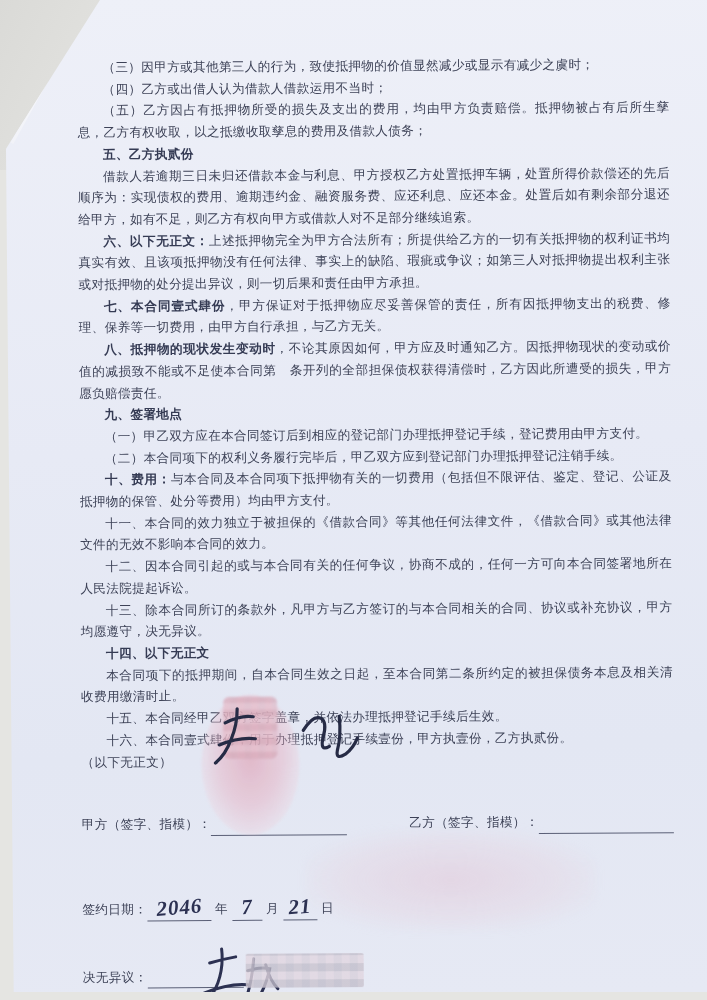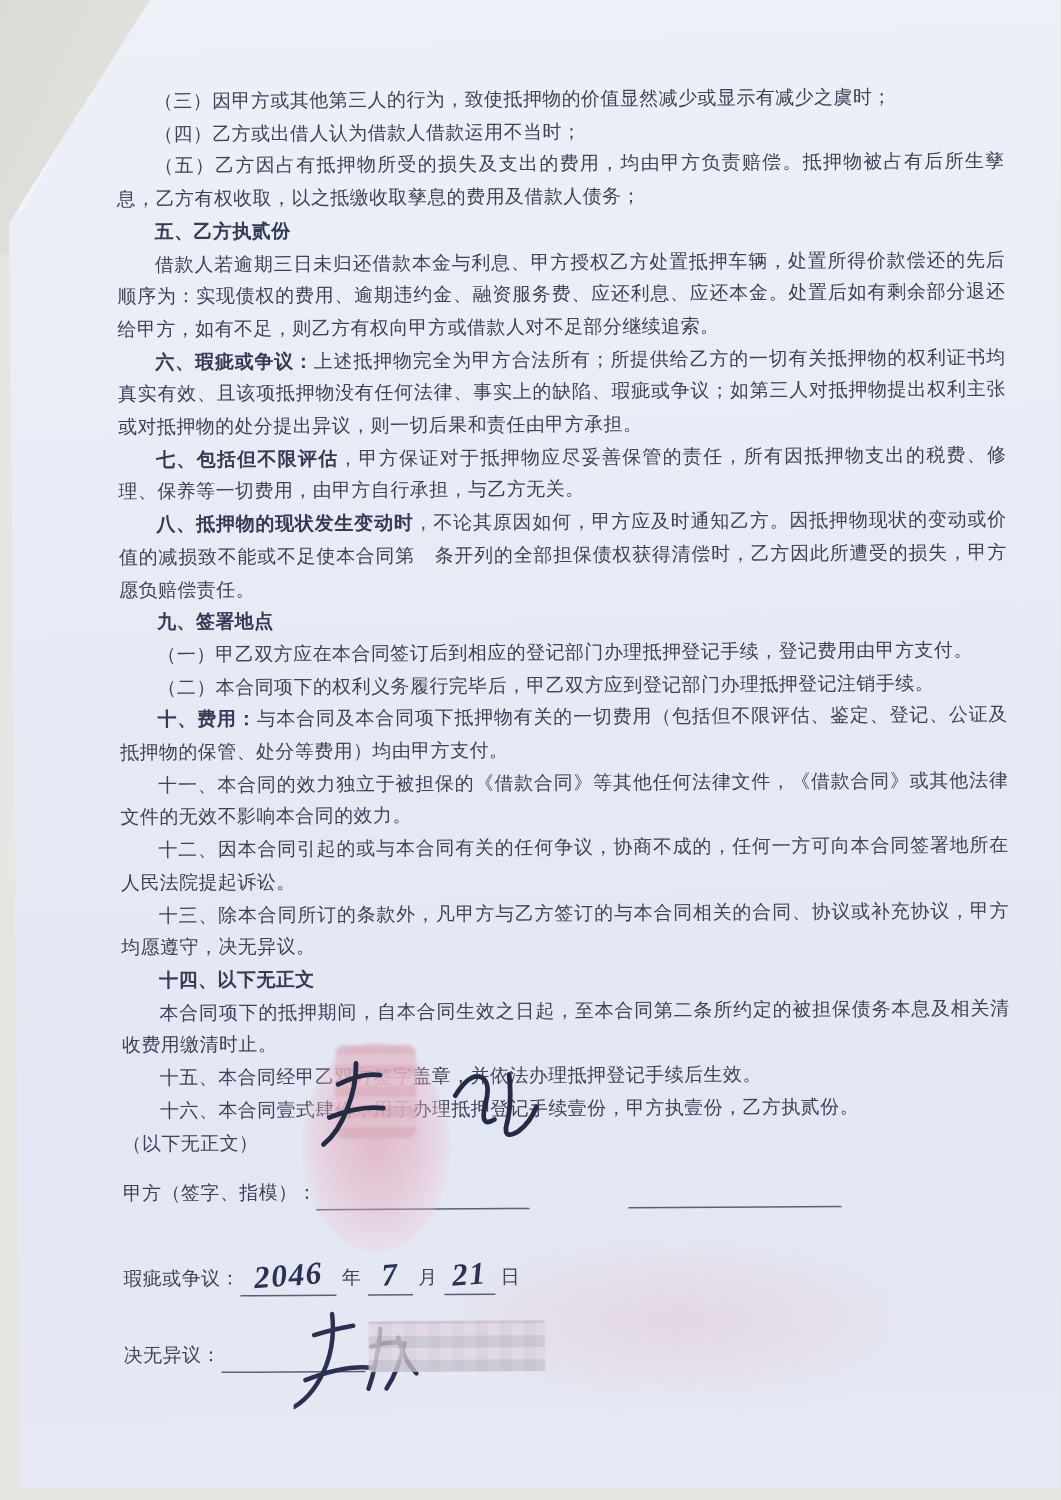--- a/index.html
+++ b/index.html
@@ -33,21 +33,21 @@
     transform:rotate(-.35deg);
     color:#3d4257;
     font-size:12.6px;line-height:21.7px;letter-spacing:.35px;
     text-align:justify;
   }
   .para{margin:0;text-indent:2em;}
   .para.noindent{text-indent:0;}
   .lead{font-weight:bold;color:#353b54;}
   
   .sig-row{margin-top:12px;display:flex;align-items:flex-end;position:relative;}
-  .sig-label{white-space:nowrap;}
+  .sig-label{white-space:nowrap;margin-top:29px;}
   .sig-line{display:inline-block;width:142px;border-bottom:1.4px solid #5a5f76;height:14px;}
   .sig-gap{width:66px;}
   .date-row{margin-top:34px;display:flex;align-items:flex-end;position:relative;}
   .loc-row{margin-top:17px;display:flex;align-items:flex-end;position:relative;}
   .hw{
     font-style:italic;font-weight:bold;
     font-size:21px;line-height:18px;color:#2c3152;
     display:inline-block;transform:rotate(-4deg);
     letter-spacing:1px;
   }
@@ -90,46 +90,47 @@
   <div class="paper-edge"></div>
   <div class="blotch"></div>
 
   <div class="content">
     <div id="contract-body">
         <p class="para"><span>（三）因甲方或其他第三人的行为，致使抵押物的价值显然减少或显示有减少之虞时；</span></p>
         <p class="para"><span>（四）乙方或出借人认为借款人借款运用不当时；</span></p>
         <p class="para"><span>（五）乙方因占有抵押物所受的损失及支出的费用，均由甲方负责赔偿。抵押物被占有后所生孳息，乙方有权收取，以之抵缴收取孳息的费用及借款人债务；</span></p>
         <p class="para"><span class="lead">五、乙方执贰份</span></p>
         <p class="para"><span>借款人若逾期三日未归还借款本金与利息、甲方授权乙方处置抵押车辆，处置所得价款偿还的先后顺序为：实现债权的费用、逾期违约金、融资服务费、应还利息、应还本金。处置后如有剩余部分退还给甲方，如有不足，则乙方有权向甲方或借款人对不足部分继续追索。</span></p>
-        <p class="para"><span class="lead">六、瑕疵或争议：</span><span>上述抵押物完全为甲方合法所有；所提供给乙方的一切有关抵押物的权利证书均真实有效、且该项抵押物没有任何法律、事实上的缺陷、瑕疵或争议；如第三人对抵押物提出权利主张或对抵押物的处分提出异议，则一切后果和责任由甲方承担。</span></p>
-        <p class="para"><span class="lead">七、包括但不限评估</span><span>，甲方保证对于抵押物应尽妥善保管的责任，所有因抵押物支出的税费、修理、保养等一切费用，由甲方自行承担，与乙方无关。</span></p>
+        <p class="para"><span class="lead">六、以下无正文：</span><span>上述抵押物完全为甲方合法所有；所提供给乙方的一切有关抵押物的权利证书均真实有效、且该项抵押物没有任何法律、事实上的缺陷、瑕疵或争议；如第三人对抵押物提出权利主张或对抵押物的处分提出异议，则一切后果和责任由甲方承担。</span></p>
+        <p class="para"><span class="lead">七、本合同壹式肆份</span><span>，甲方保证对于抵押物应尽妥善保管的责任，所有因抵押物支出的税费、修理、保养等一切费用，由甲方自行承担，与乙方无关。</span></p>
         <p class="para"><span class="lead">八、抵押物的现状发生变动时</span><span>，不论其原因如何，甲方应及时通知乙方。因抵押物现状的变动或价值的减损致不能或不足使本合同第　条开列的全部担保债权获得清偿时，乙方因此所遭受的损失，甲方愿负赔偿责任。</span></p>
         <p class="para"><span class="lead">九、签署地点</span></p>
         <p class="para"><span>（一）甲乙双方应在本合同签订后到相应的登记部门办理抵押登记手续，登记费用由甲方支付。</span></p>
         <p class="para"><span>（二）本合同项下的权利义务履行完毕后，甲乙双方应到登记部门办理抵押登记注销手续。</span></p>
         <p class="para"><span class="lead">十、费用：</span><span>与本合同及本合同项下抵押物有关的一切费用（包括但不限评估、鉴定、登记、公证及抵押物的保管、处分等费用）均由甲方支付。</span></p>
         <p class="para"><span>十一、本合同的效力独立于被担保的《借款合同》等其他任何法律文件，《借款合同》或其他法律文件的无效不影响本合同的效力。</span></p>
         <p class="para"><span>十二、因本合同引起的或与本合同有关的任何争议，协商不成的，任何一方可向本合同签署地所在人民法院提起诉讼。</span></p>
         <p class="para"><span>十三、除本合同所订的条款外，凡甲方与乙方签订的与本合同相关的合同、协议或补充协议，甲方均愿遵守，决无异议。</span></p>
         <p class="para"><span class="lead">十四、以下无正文</span></p>
         <p class="para"><span>本合同项下的抵押期间，自本合同生效之日起，至本合同第二条所约定的被担保债务本息及相关清收费用缴清时止。</span></p>
         <p class="para"><span>十五、本合同经甲乙双方签字盖章，并依法办理抵押登记手续后生效。</span></p>
         <p class="para"><span>十六、本合同壹式肆份，用于办理抵押登记手续壹份，甲方执壹份，乙方执贰份。</span></p>
         <p class="para noindent"><span>（以下无正文）</span></p>
       </div>
 
     <div class="sig-row">
       <span class="sig-label">甲方（签字、指模）：</span>
       <span class="sig-line"></span>
       <span class="sig-gap"></span>
+      <span class="sig-label">乙方（签字、指模）：</span>
       <span class="sig-line"></span>
     </div>
 
     <div class="date-row">
-      <span class="sig-label">瑕疵或争议：</span>
+      <span class="sig-label">签约日期：</span>
       <span class="hw-slot slot-year"><span class="hw">2046</span></span>
       <span class="unit">年</span>
       <span class="hw-slot slot-month"><span class="hw">7</span></span>
       <span class="unit">月</span>
       <span class="hw-slot slot-day"><span class="hw">21</span></span>
       <span class="unit">日</span>
     </div>
 
     <div class="loc-row">
       <span class="sig-label">决无异议：</span>

